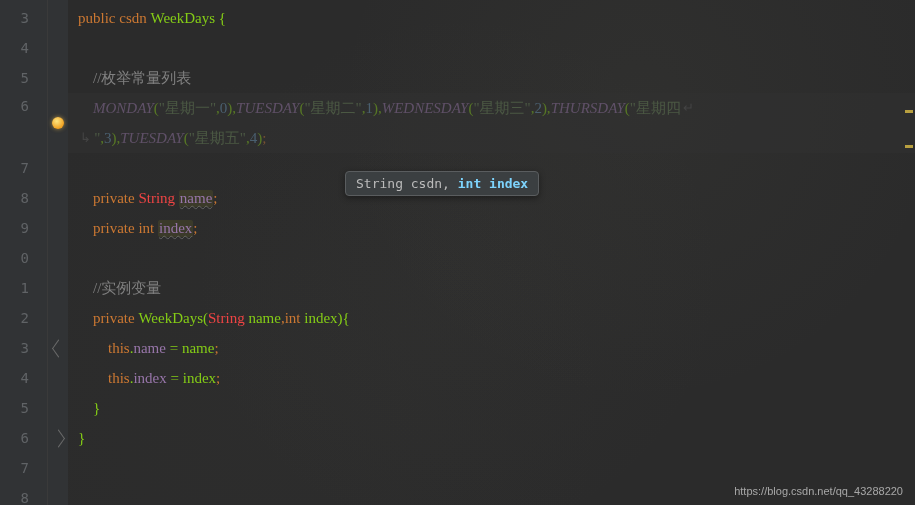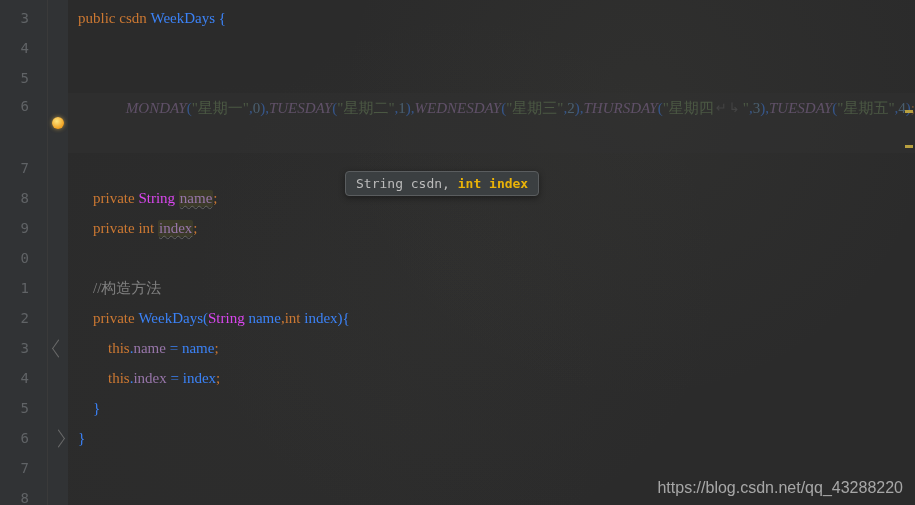--- a/index.html
+++ b/index.html
@@ -81,60 +81,60 @@
   color: #a9b7c6;
 }
 .line {
   height: 30px;
   display: flex;
   align-items: center;
   white-space: pre;
   padding-left: 10px;
   font-family: Liberation Serif, serif;
 }
-.line.tall { height: 60px; flex-direction: row; align-items: flex-start; justify-content: flex-end; }
+.line.tall { height: 60px; flex-direction: column; align-items: flex-start; justify-content: flex-end; }
 .line.tall .subline { height: 30px; display: flex; align-items: center; }
 .line.highlight, .highlight-bg {
   position: absolute;
   left: 0; right: 0;
   background: rgba(50,50,50,0.55);
   height: 60px;
   top: 93px;
   pointer-events: none;
 }
 .kw-orange { color: #cc7832; }
 .kw-purple { color: #9876aa; font-style: italic; }
 .string { color: #6a8759; }
 .number { color: #6897bb; }
 .comment { color: #808080; }
-.plain { color: #3b82f6; }
-.type { color: #d946ef; }
+.plain { color: #84cc16; }
+.type { color: #ef4444; }
 .field { color: #9876aa; }
 .wavy { text-decoration: underline wavy rgba(128,128,128,0.6); text-decoration-thickness: 1px; text-underline-offset: 2px; }
 .warn-bg { background: rgba(90,85,40,0.35); border-radius: 2px; padding: 0 1px; }
 .wrap-glyph { color: #5a5a5a; font-size: 13px; margin-left: 2px; }
 .tooltip {
   position: absolute;
   left: 277px; top: 171px;
   background: #3b3f41;
   border: 1px solid #5a5d5f;
   border-radius: 4px;
   padding: 4px 10px;
   font-size: 13px;
   color: #bbbbbb;
   box-shadow: 0 2px 6px rgba(0,0,0,0.4);
   z-index: 5;
 }
-.tooltip .cur { color: #eab308; font-weight: bold; }
+.tooltip .cur { color: #7dd3fc; font-weight: bold; }
 .watermark {
   position: absolute;
   right: 12px; bottom: 8px;
   color: rgba(220,220,220,0.7);
   font-family: Arial, sans-serif;
-  font-size: 16px;
+  font-size: 11px;
   z-index: 6;
 }
 .right-marker {
   position: absolute;
   right: 2px; top: 0; bottom: 0;
   width: 10px;
 }
 .right-marker .tick {
   position: absolute;
   right: 0; width: 8px; height: 3px;
@@ -192,37 +192,37 @@
     <div class="ann-row"></div>
   </div>
 
   <div class="code-area">
     <div class="highlight-bg"></div>
 
     <div class="line"><span class="kw-orange">public</span><span class="plain"> </span><span class="kw-orange">csdn</span><span class="plain"> </span><span class="plain">WeekDays</span><span class="plain"> {</span></div>
 
     <div class="line"></div>
 
-    <div class="line"><span class="plain">    </span></div>
+    <div class="line"><span class="plain">    </span><span class="comment">//枚举常量列表</span></div>
 
     <div class="line tall">
       <div class="subline"><span class="plain">    </span><span class="kw-purple">MONDAY</span><span class="plain">(</span><span class="string">"星期一"</span><span class="plain">,</span><span class="number">0</span><span class="plain">),</span><span class="kw-purple">TUESDAY</span><span class="plain">(</span><span class="string">"星期二"</span><span class="plain">,</span><span class="number">1</span><span class="plain">),</span><span class="kw-purple">WEDNESDAY</span><span class="plain">(</span><span class="string">"星期三"</span><span class="plain">,</span><span class="number">2</span><span class="plain">),</span><span class="kw-purple">THURSDAY</span><span class="plain">(</span><span class="string">"星期四</span><span class="wrap-glyph">↵</span></div>
       <div class="subline"><span class="wrap-glyph">↳ </span><span class="string">"</span><span class="plain">,</span><span class="number">3</span><span class="plain">),</span><span class="kw-purple">TUESDAY</span><span class="plain">(</span><span class="string">"星期五"</span><span class="plain">,</span><span class="number">4</span><span class="plain">)</span><span class="kw-orange">;</span></div>
     </div>
 
     <div class="line"></div>
 
 
     <div class="line"><span class="plain">    </span><span class="kw-orange">private</span><span class="plain"> </span><span class="type">String</span><span class="plain"> </span><span class="field warn-bg wavy">name</span><span class="kw-orange">;</span></div>
 
     <div class="line"><span class="plain">    </span><span class="kw-orange">private</span><span class="plain"> </span><span class="kw-orange">int</span><span class="plain"> </span><span class="field warn-bg wavy">index</span><span class="kw-orange">;</span></div>
 
     <div class="line"></div>
 
-    <div class="line"><span class="plain">    </span><span class="comment">//构造方法</span></div>
+    <div class="line"><span class="plain">    </span><span class="comment">//实例变量</span></div>
 
     <div class="line"><span class="plain">    </span><span class="kw-orange">private</span><span class="plain"> </span><span class="plain">WeekDays</span><span class="plain">(</span><span class="type">String</span><span class="plain"> </span><span class="plain">name</span><span class="kw-orange">,</span><span class="kw-orange">int</span><span class="plain"> </span><span class="plain">index</span><span class="plain">){</span></div>
 
     <div class="line"><span class="plain">        </span><span class="kw-orange">this</span><span class="plain">.</span><span class="field">name</span><span class="plain"> = </span><span class="plain">name</span><span class="kw-orange">;</span></div>
 
     <div class="line"><span class="plain">        </span><span class="kw-orange">this</span><span class="plain">.</span><span class="field">index</span><span class="plain"> = </span><span class="plain">index</span><span class="kw-orange">;</span></div>
 
     <div class="line"><span class="plain">    </span><span class="plain">}</span></div>
 
     <div class="line"><span class="plain">}</span></div>

